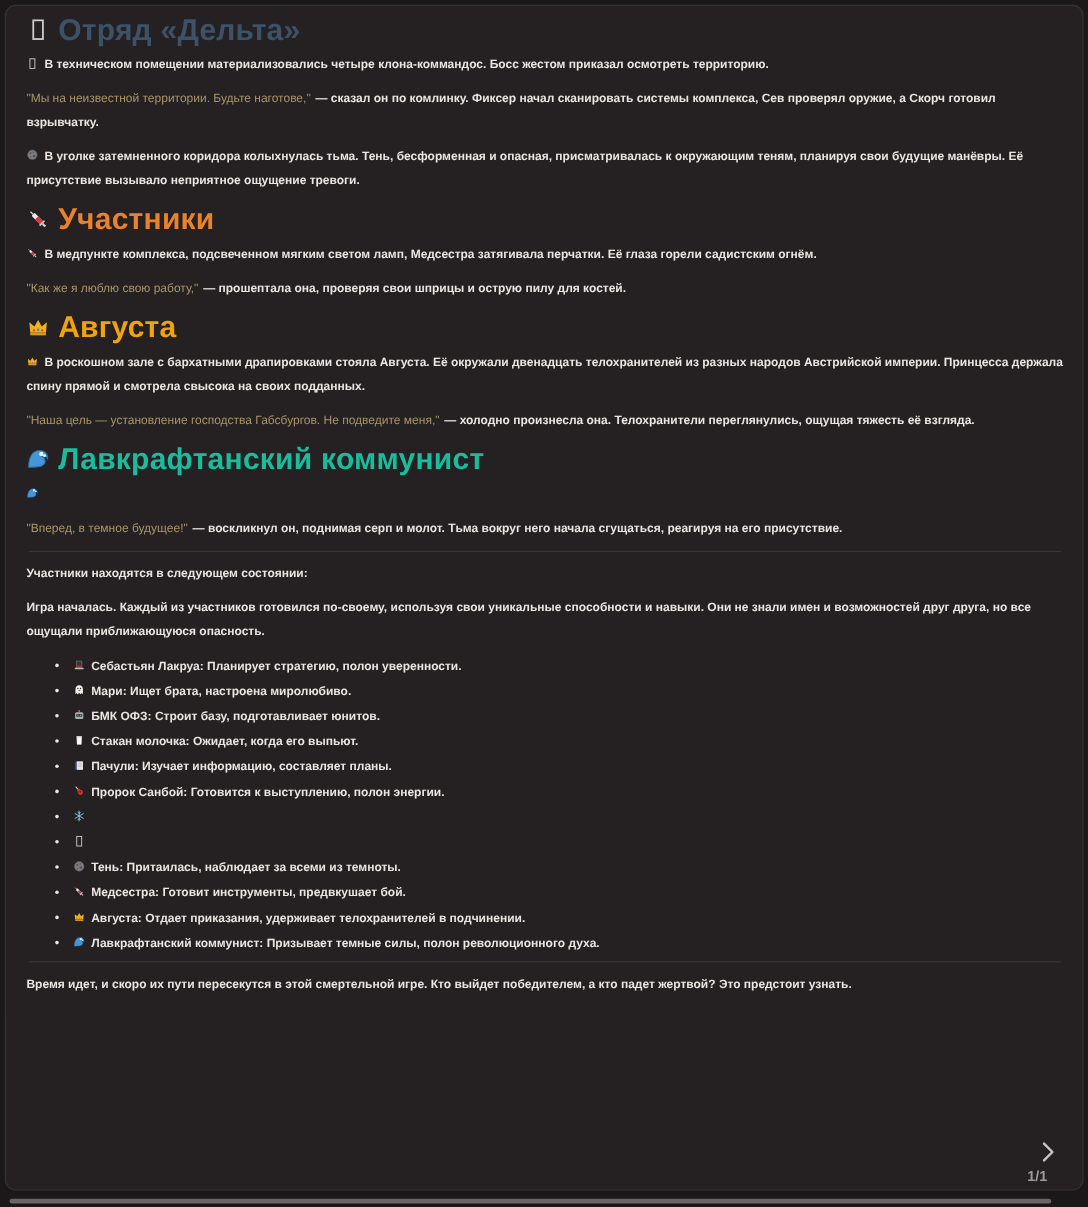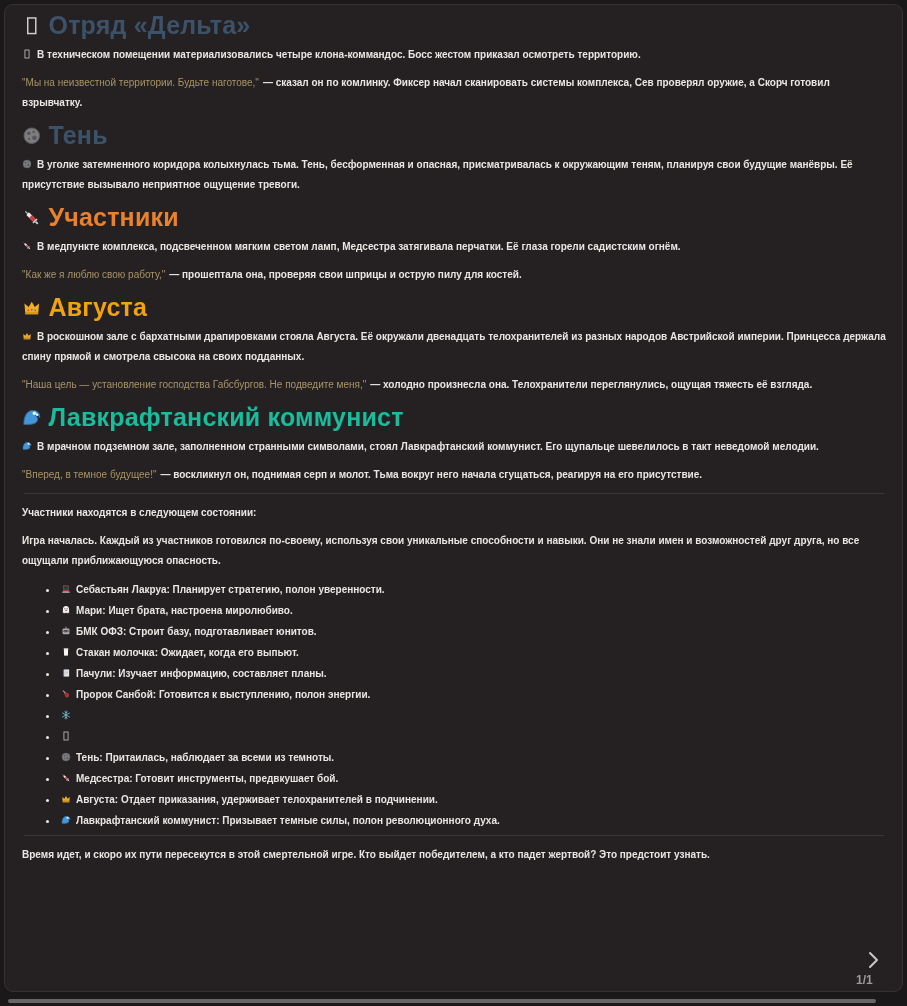--- a/index.html
+++ b/index.html
@@ -132,23 +132,20 @@
   <div class="card">
 
     <h2 class="sec-title t-blue first"><span class="icn"><svg class="svgi" aria-hidden="true">
             <use href="#sym-tofu"></use>
           </svg></span><span>Отряд «Дельта»</span></h2>
     <p class="body"><span class="icn"><svg class="svgi" aria-hidden="true">
             <use href="#sym-tofu"></use>
           </svg></span><span>В техническом помещении материализовались четыре клона-коммандос. Босс жестом приказал осмотреть территорию.</span></p>
     <p class="body"><span class="quote">"Мы на неизвестной территории. Будьте наготове,"</span><span>— сказал он по комлинку. Фиксер начал сканировать системы комплекса, Сев проверял оружие, а Скорч готовил взрывчатку.</span></p>
 
-    <h2 class="sec-title t-blue"><span class="icn"><svg class="svgi" aria-hidden="true">
-            <use href="#sym-moon"></use>
-          </svg></span><span>Тень</span></h2>
     <p class="body"><span class="icn"><svg class="svgi" aria-hidden="true">
             <use href="#sym-moon"></use>
           </svg></span><span>В уголке затемненного коридора колыхнулась тьма. Тень, бесформенная и опасная, присматривалась к окружающим теням, планируя свои будущие манёвры. Её присутствие вызывало неприятное ощущение тревоги.</span></p>
 
     <h2 class="sec-title t-orange"><span class="icn"><svg class="svgi" aria-hidden="true">
             <use href="#sym-syringe"></use>
           </svg></span><span>Участники</span></h2>
     <p class="body"><span class="icn"><svg class="svgi" aria-hidden="true">
             <use href="#sym-syringe"></use>
           </svg></span><span>В медпункте комплекса, подсвеченном мягким светом ламп, Медсестра затягивала перчатки. Её глаза горели садистским огнём.</span></p>
@@ -160,21 +157,21 @@
     <p class="body"><span class="icn"><svg class="svgi" aria-hidden="true">
             <use href="#sym-crown"></use>
           </svg></span><span>В роскошном зале с бархатными драпировками стояла Августа. Её окружали двенадцать телохранителей из разных народов Австрийской империи. Принцесса держала спину прямой и смотрела свысока на своих подданных.</span></p>
     <p class="body"><span class="quote">"Наша цель — установление господства Габсбургов. Не подведите меня,"</span><span>— холодно произнесла она. Телохранители переглянулись, ощущая тяжесть её взгляда.</span></p>
 
     <h2 class="sec-title t-teal"><span class="icn"><svg class="svgi" aria-hidden="true">
             <use href="#sym-wave"></use>
           </svg></span><span>Лавкрафтанский коммунист</span></h2>
     <p class="body"><span class="icn"><svg class="svgi" aria-hidden="true">
             <use href="#sym-wave"></use>
-          </svg></span><span>В мрачном подземном зале, заполненном странными символами, стоял Лавкрафтанский коммунист. Его щупальце шевелилось в такт неведомой мелодии.</span></p>
+          </svg></span></p>
     <p class="body"><span class="quote">"Вперед, в темное будущее!"</span><span>— воскликнул он, поднимая серп и молот. Тьма вокруг него начала сгущаться, реагируя на его присутствие.</span></p>
 
     <hr class="rule">
 
     <p class="body">Участники находятся в следующем состоянии:</p>
     <p class="body">Игра началась. Каждый из участников готовился по-своему, используя свои уникальные способности и навыки. Они не знали имен и возможностей друг друга, но все ощущали приближающуюся опасность.</p>
 
     <ul class="participants">
       <li><span class="icn"><svg class="svgi" aria-hidden="true">
               <use href="#sym-tophat"></use>

